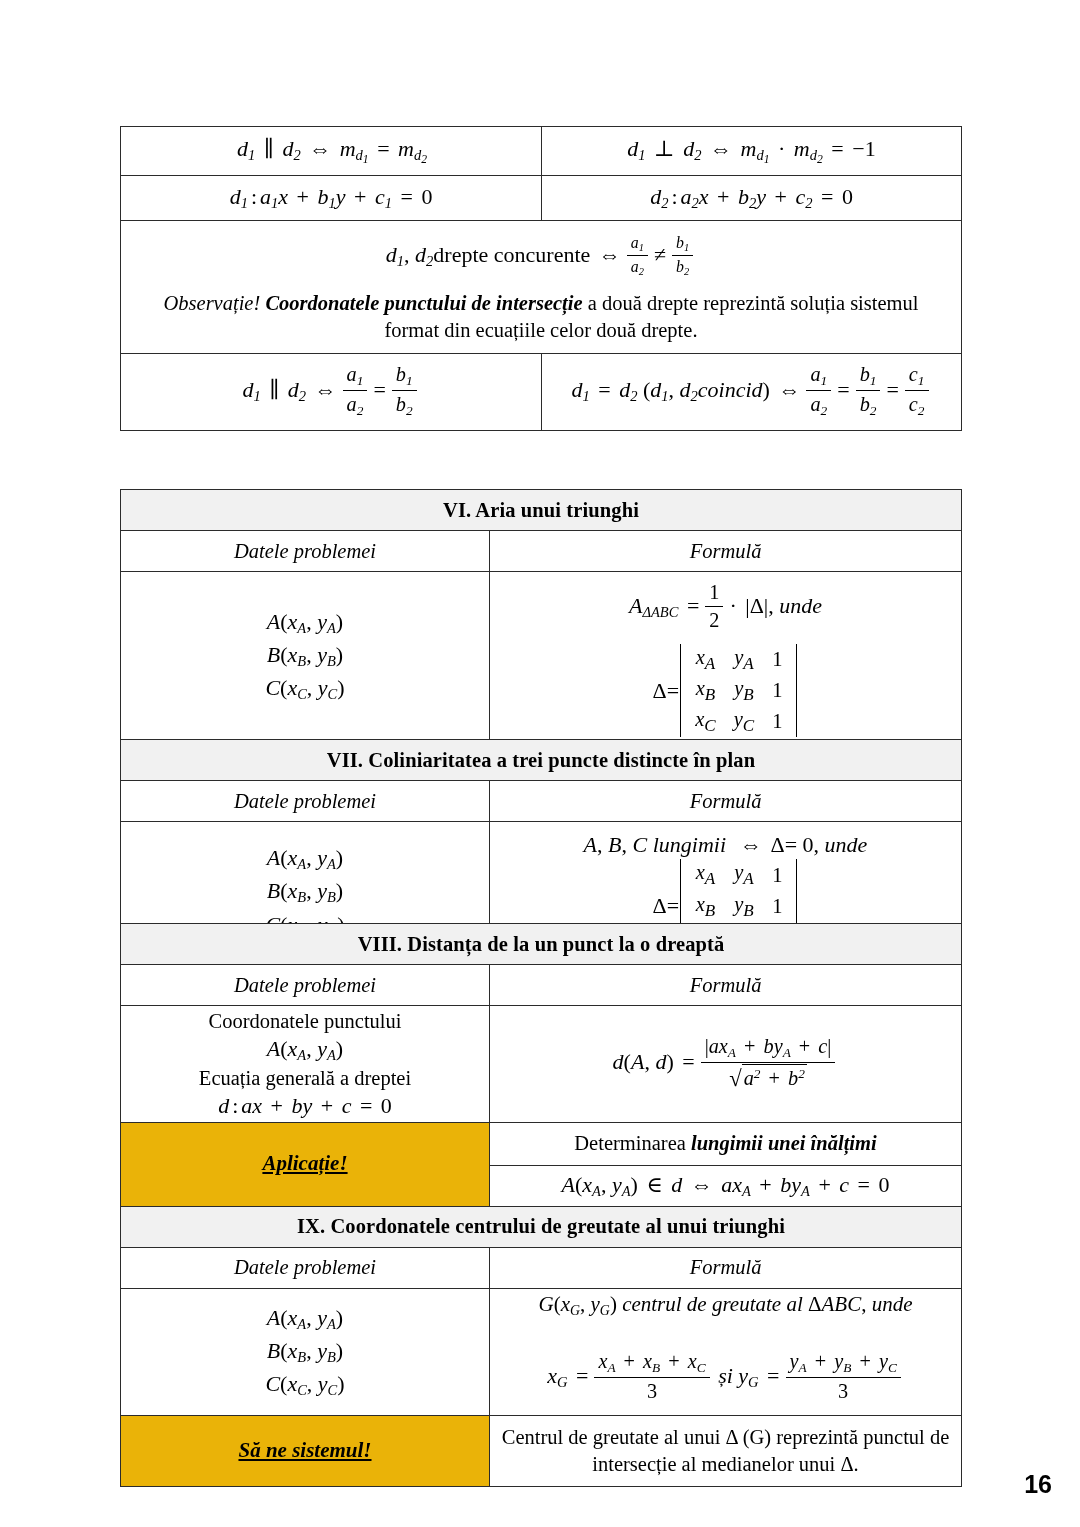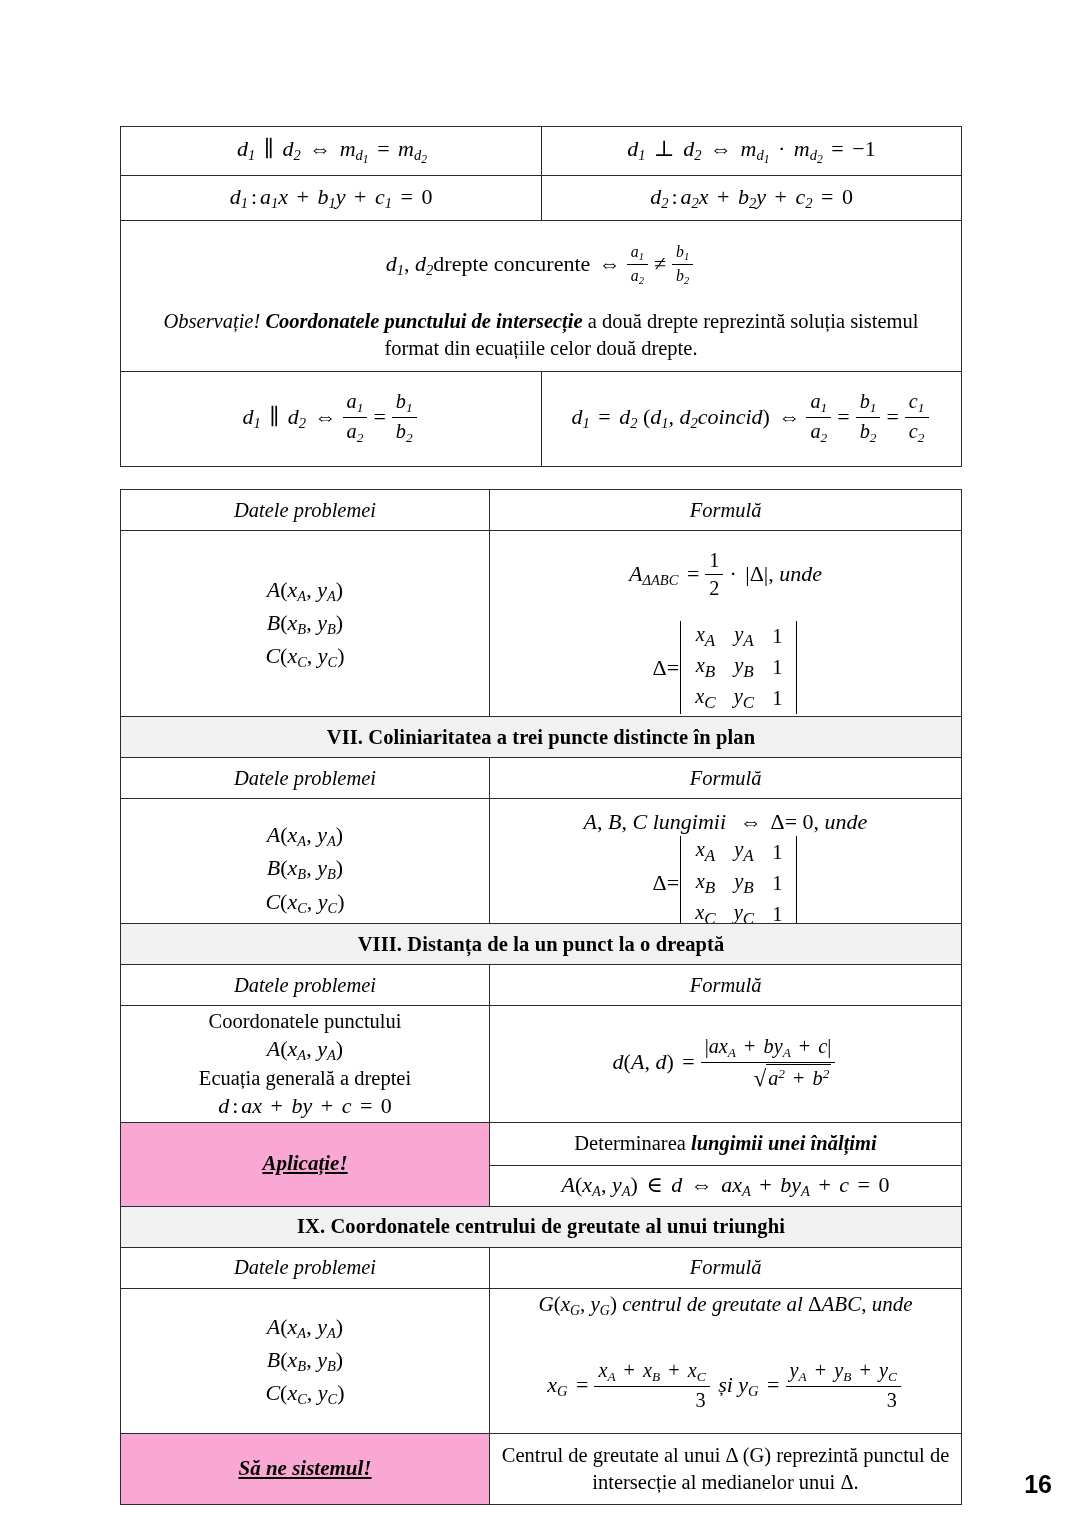--- a/index.html
+++ b/index.html
@@ -42,21 +42,21 @@
     background: #f1f1f1;
     font-weight: bold;
     font-size: 21px;
     letter-spacing: .1px;
   }
   .sub-head {
     font-style: italic;
     font-size: 21px;
   }
   .shade {
-    background: #f9a8d4;
+    background: #eab308;
   }
   .under-b {
     font-weight: bold;
     font-style: italic;
     text-decoration: underline;
     font-size: 21px;
   }
   .txt {
     font-size: 20.5px;
     line-height: 1.34;
@@ -85,22 +85,22 @@
     font-size: 0.66em;
     vertical-align: 0.5em;
     font-style: italic;
   }
   .op { font-style: normal; padding: 0 3px; }
 
   
   .frac {
     display: inline-block;
     vertical-align: middle;
-    text-align: right;
-    margin: 16px 3px;
+    text-align: center;
+    margin: 7px 3px;
     position: relative;
     top: -0.05em;
   }
   .frac > .num {
     display: block;
     padding: 0 4px 1px 4px;
     border-bottom: 1.4px solid #000;
     font-size: 0.92em;
   }
   .frac > .den {
@@ -208,20 +208,23 @@
     </tr>
   </tbody>
     </table>
 
   <table class="doc" style="left:120px; top:489px; width:841px;">
     <colgroup>
         <col style="width:369px">
         <col style="width:472px">
       </colgroup>
     <tbody>
+        <tr>
+      <td colspan="2" class="sect-head" style="height:36px;">VI. Aria unui triunghi</td>
+    </tr>
     <tr>
       <td class="sub-head" style="height:36px;">Datele problemei</td>
       <td class="sub-head">Formulă</td>
     </tr>
     <tr>
       <td style="height:148px;">
         <div class="stack">
           <div class="m"><span>A</span><span class="up">(</span><span>x</span><sub>A</sub><span class="up">,</span> <span>y</span><sub>A</sub><span class="up">)</span></div>
           <div class="m"><span>B</span><span class="up">(</span><span>x</span><sub>B</sub><span class="up">,</span> <span>y</span><sub>B</sub><span class="up">)</span></div>
           <div class="m"><span>C</span><span class="up">(</span><span>x</span><sub>C</sub><span class="up">,</span> <span>y</span><sub>C</sub><span class="up">)</span></div>

